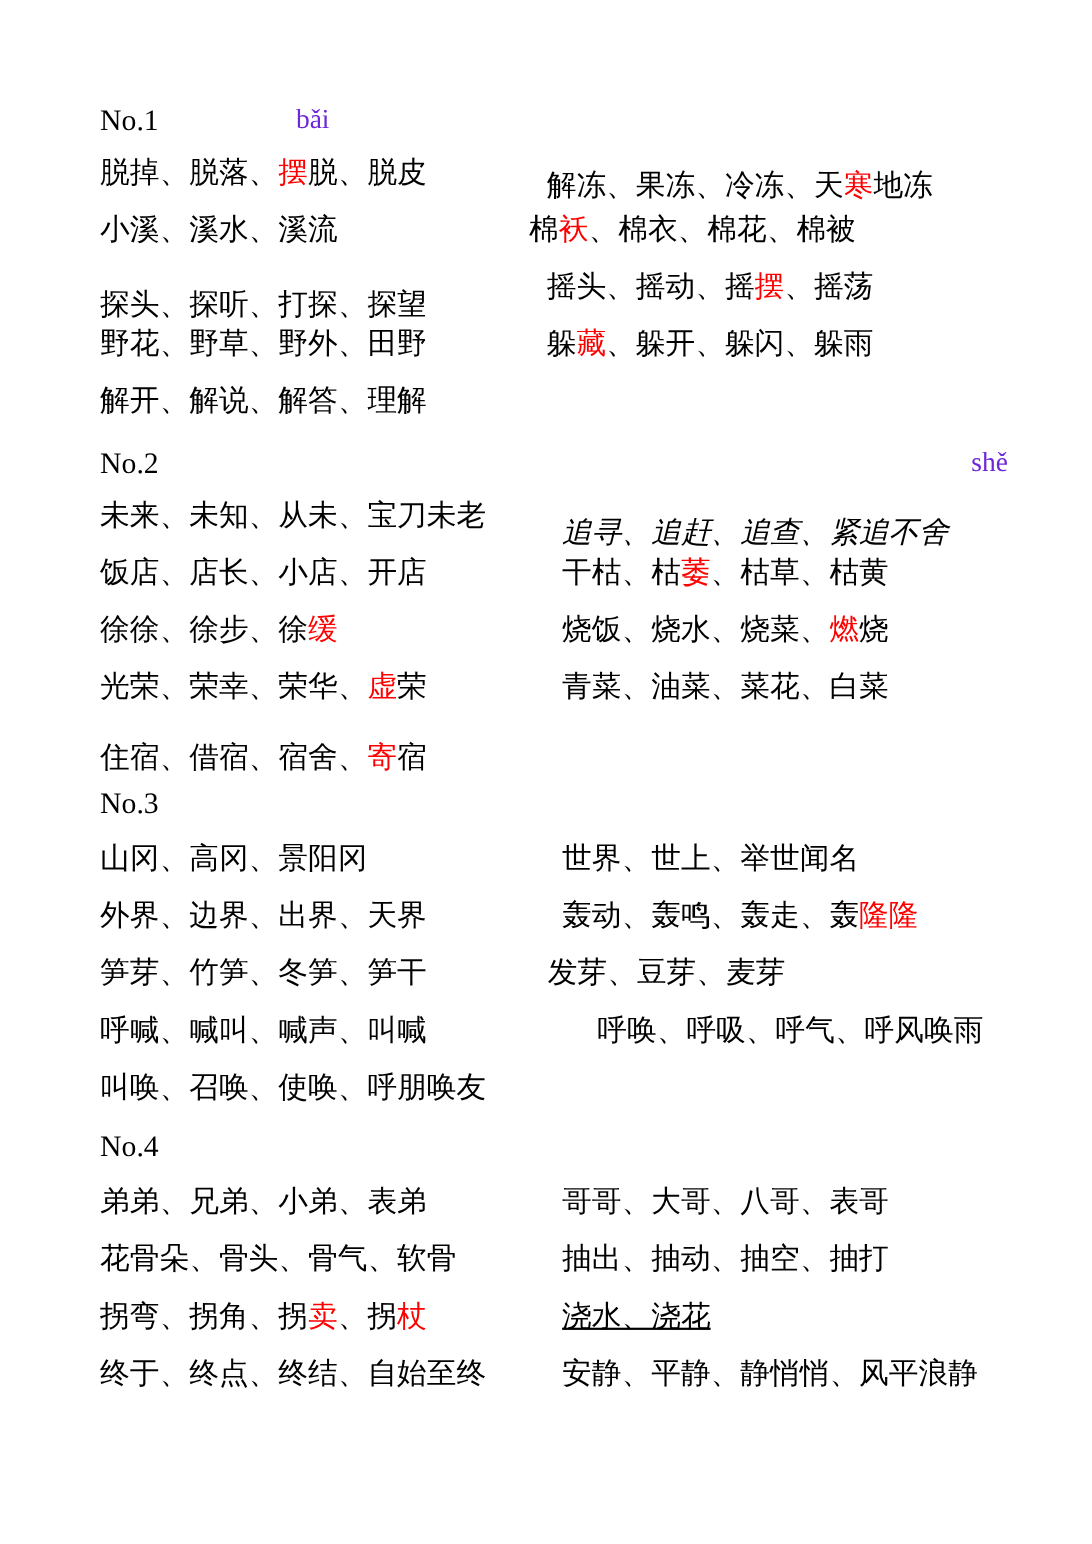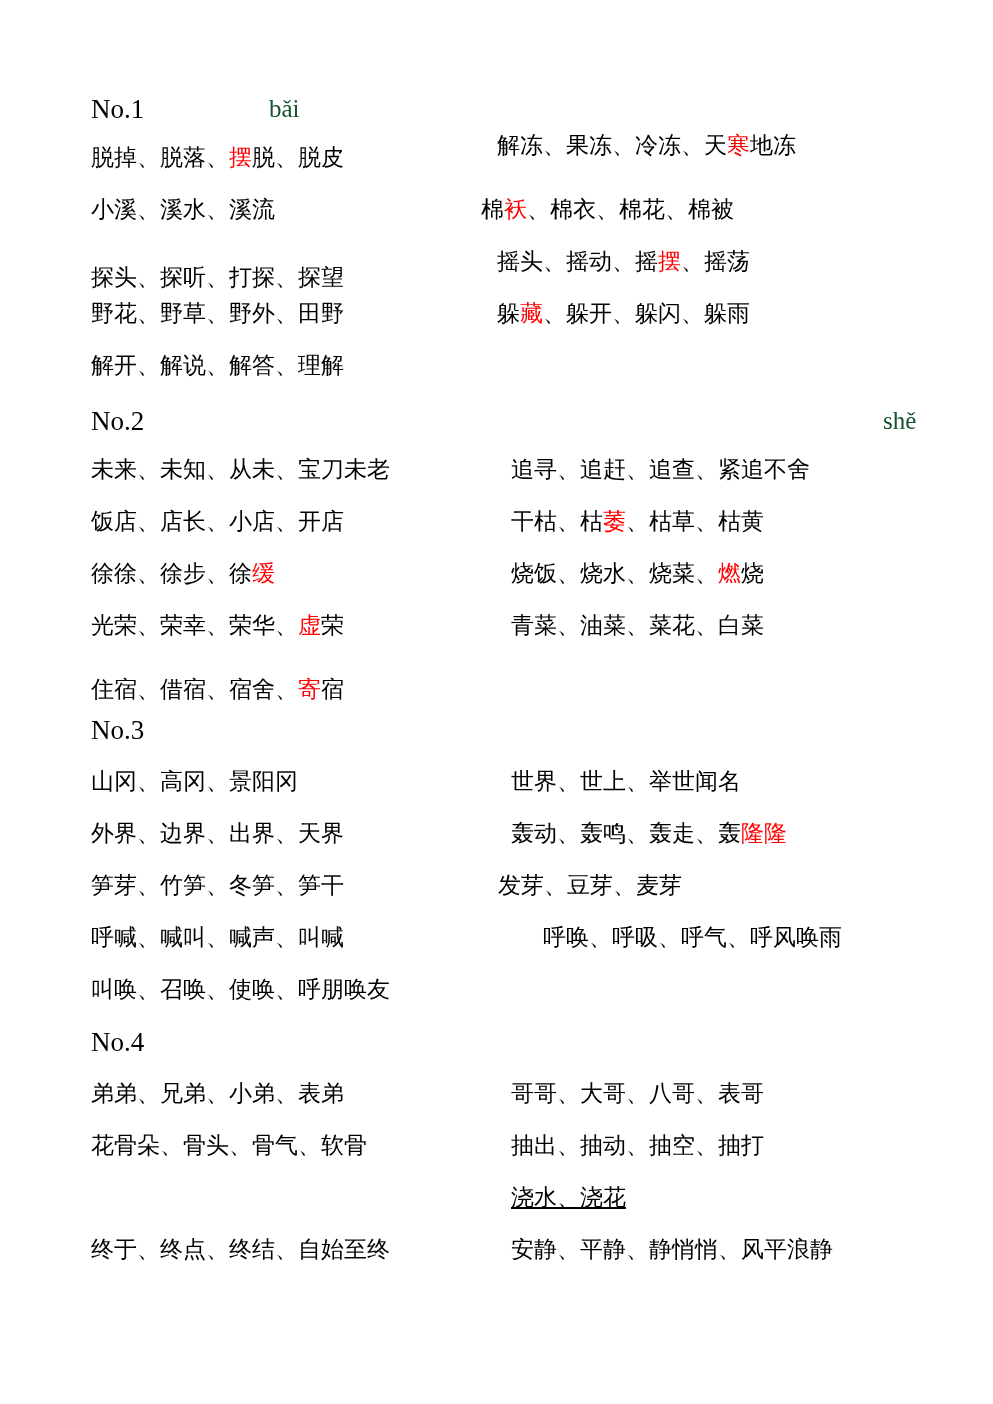--- a/index.html
+++ b/index.html
@@ -1,60 +1,61 @@
 <!DOCTYPE html>
 <html><head>
 <meta charset="utf-8">
 <style>
   html, body { margin: 0; padding: 0; background: #ffffff; }
   body { width: 993px; height: 1404px; position: relative; overflow: hidden;
          font-family: "DejaVu Serif", "Liberation Serif", serif; color: #000; }
   .page { position: absolute; left: 0; top: 0; width: 843px; height: 1404px; }
-  .line { position: absolute; font-size: 23px; line-height: 34px; white-space: nowrap; }
+  .line { position: absolute; font-size: 27px; line-height: 34px; white-space: nowrap; }
   .heading { position: absolute; font-family: "Liberation Serif", serif; font-size: 27px; line-height: 34px; }
-  .pinyin { position: absolute; font-family: "Liberation Serif", serif; font-size: 25px; line-height: 30px; color: #14532d; }
+  .pinyin { position: absolute; font-family: "Liberation Serif", serif; font-size: 25px; line-height: 30px; color: #6d28d9; }
   .hl { color: #ff0000; }
 </style>
 </head>
 <body>
 
 <div class="page" id="page">
     <div class="heading" style="left: 91px; top: 92px;">No.1</div>
     <div class="pinyin" style="left: 269px; top: 94px;">bǎi</div>
     <div class="line" style="left: 91px; top: 140px;"><span>脱掉、脱落、</span><span class="hl">摆</span><span>脱、脱皮</span></div>
     <div class="line" style="left: 91px; top: 192px;"><span>小溪、溪水、溪流</span></div>
     <div class="line" style="left: 91px; top: 244px; margin-top: 16px;"><span>探头、探听、打探、探望</span></div>
     <div class="line" style="left: 91px; top: 296px;"><span>野花、野草、野外、田野</span></div>
     <div class="line" style="left: 91px; top: 348px;"><span>解开、解说、解答、理解</span></div>
-    <div class="line" style="left: 497px; top: 128px;"><span>解冻、果冻、冷冻、天</span><span class="hl">寒</span><span>地冻</span></div>
+    <div class="line" style="left: 497px; top: 152px;"><span>解冻、果冻、冷冻、天</span><span class="hl">寒</span><span>地冻</span></div>
     <div class="line" style="left: 481px; top: 192px;"><span>棉</span><span class="hl">袄</span><span>、棉衣、棉花、棉被</span></div>
     <div class="line" style="left: 497px; top: 244px;"><span>摇头、摇动、摇</span><span class="hl">摆</span><span>、摇荡</span></div>
     <div class="line" style="left: 497px; top: 296px;"><span>躲</span><span class="hl">藏</span><span>、躲开、躲闪、躲雨</span></div>
     <div class="heading" style="left: 91px; top: 404px;">No.2</div>
     <div class="pinyin" style="left: 883px; top: 406px;">shě</div>
     <div class="line" style="left: 91px; top: 452px;"><span>未来、未知、从未、宝刀未老</span></div>
     <div class="line" style="left: 91px; top: 504px;"><span>饭店、店长、小店、开店</span></div>
     <div class="line" style="left: 91px; top: 556px;"><span>徐徐、徐步、徐</span><span class="hl">缓</span></div>
     <div class="line" style="left: 91px; top: 608px;"><span>光荣、荣幸、荣华、</span><span class="hl">虚</span><span>荣</span></div>
     <div class="line" style="left: 91px; top: 660px; margin-top: 12px;"><span>住宿、借宿、宿舍、</span><span class="hl">寄</span><span>宿</span></div>
-    <div class="line" style="left: 511px; top: 452px;"><span>追寻、追赶、追查、紧追不舍</span></div>
+    <div class="line" style="left: 511px; top: 468px; font-style: italic;"><span>追寻、追赶、追查、紧追不舍</span></div>
     <div class="line" style="left: 511px; top: 504px;"><span>干枯、枯</span><span class="hl">萎</span><span>、枯草、枯黄</span></div>
     <div class="line" style="left: 511px; top: 556px;"><span>烧饭、烧水、烧菜、</span><span class="hl">燃</span><span>烧</span></div>
     <div class="line" style="left: 511px; top: 608px;"><span>青菜、油菜、菜花、白菜</span></div>
     <div class="heading" style="left: 91px; top: 713px;">No.3</div>
     <div class="line" style="left: 91px; top: 764px;"><span>山冈、高冈、景阳冈</span></div>
     <div class="line" style="left: 91px; top: 816px;"><span>外界、边界、出界、天界</span></div>
     <div class="line" style="left: 91px; top: 868px;"><span>笋芽、竹笋、冬笋、笋干</span></div>
     <div class="line" style="left: 91px; top: 920px;"><span>呼喊、喊叫、喊声、叫喊</span></div>
     <div class="line" style="left: 91px; top: 972px;"><span>叫唤、召唤、使唤、呼朋唤友</span></div>
     <div class="line" style="left: 511px; top: 764px;"><span>世界、世上、举世闻名</span></div>
     <div class="line" style="left: 511px; top: 816px;"><span>轰动、轰鸣、轰走、轰</span><span class="hl">隆隆</span></div>
     <div class="line" style="left: 498px; top: 868px;"><span>发芽、豆芽、麦芽</span></div>
     <div class="line" style="left: 511px; top: 920px; margin-left: 32px;"><span>呼唤、呼吸、呼气、呼风唤雨</span></div>
     <div class="heading" style="left: 91px; top: 1025px;">No.4</div>
     <div class="line" style="left: 91px; top: 1076px;"><span>弟弟、兄弟、小弟、表弟</span></div>
     <div class="line" style="left: 91px; top: 1128px;"><span>花骨朵、骨头、骨气、软骨</span></div>
+    <div class="line" style="left: 91px; top: 1180px;"><span>拐弯、拐角、拐</span><span class="hl">卖</span><span>、拐</span><span class="hl">杖</span></div>
     <div class="line" style="left: 91px; top: 1232px;"><span>终于、终点、终结、自始至终</span></div>
     <div class="line" style="left: 511px; top: 1076px;"><span>哥哥、大哥、八哥、表哥</span></div>
     <div class="line" style="left: 511px; top: 1128px;"><span>抽出、抽动、抽空、抽打</span></div>
     <div class="line" style="left: 511px; top: 1180px; text-decoration: underline;"><span>浇水、浇花</span></div>
     <div class="line" style="left: 511px; top: 1232px;"><span>安静、平静、静悄悄、风平浪静</span></div>
   </div>
 
 </body></html>

